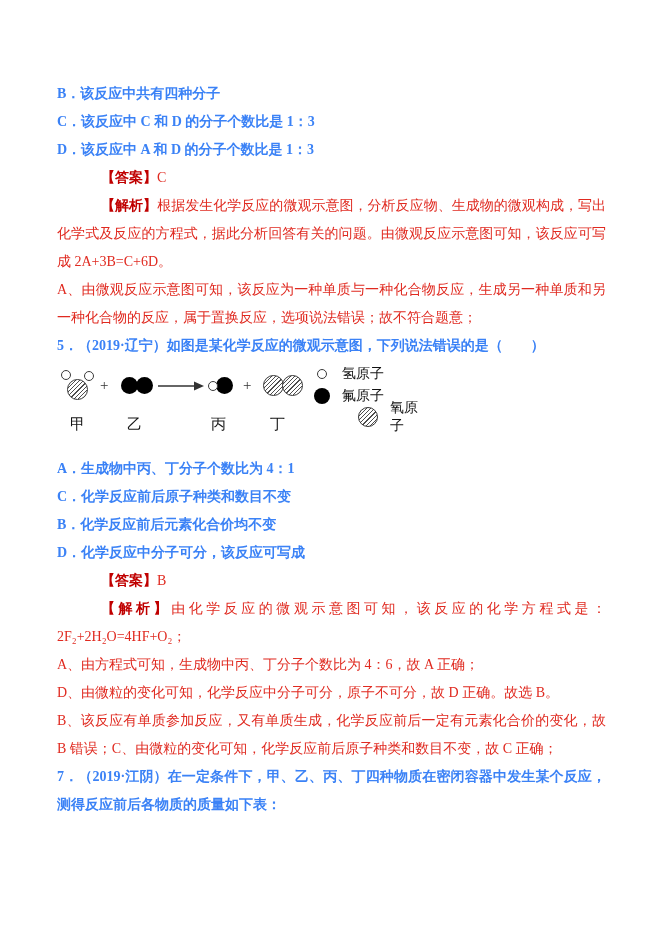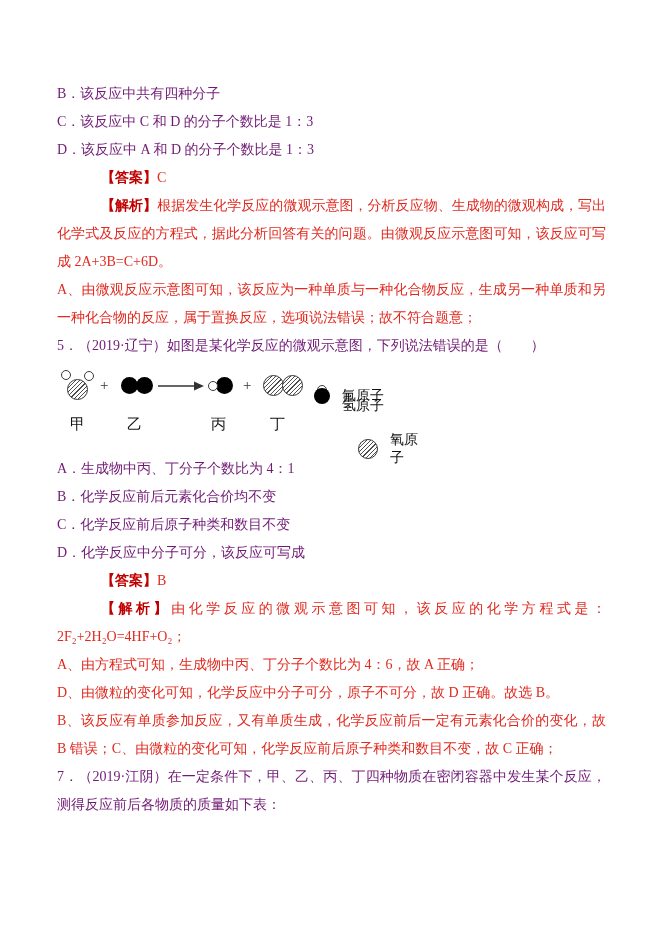--- a/index.html
+++ b/index.html
@@ -4,21 +4,21 @@
 <style>
   html,body { margin:0; padding:0; background:#ffffff; }
   body {
     width:661px; height:935px; position:relative; overflow:hidden;
     font-family:"Liberation Serif","DejaVu Serif",serif;
     color:#000;
   }
   .content { position:absolute; left:57px; top:80px; width:549px; }
   p { margin:0; font-size:14px; line-height:28px; }
   .just { text-align:justify; }
-  .bold-black { font-weight:normal; color:#701a75; }
+  .bold-black { font-weight:bold; color:#3b82f6; }
   .red { color:#e02a20; }
   .marker { color:#c00000; font-weight:bold;margin-left:44px; }
 
   
   .diagram { position:relative; height:86px; margin:3px 0 6px 0; }
   .atom { position:absolute; border-radius:50%; box-sizing:border-box; }
   .atom-h { width:10px; height:10px; background:#fff; border:1.5px solid #3a3a3a; }
   .atom-f { width:17px; height:17px; background:#000; }
   .atom-o {
     width:21px; height:21px; border:1px solid #333;
@@ -92,36 +92,36 @@
     </div>
 
     <span class="mol-label" style="left:13px;">甲</span>
     <span class="mol-label" style="left:70px;">乙</span>
     <span class="mol-label" style="left:154px;">丙</span>
     <span class="mol-label" style="left:213px;">丁</span>
 
     <div class="legend-col">
       <div class="legend-row" style="top:2px;">
         <span class="legend-swatch h" style="margin-left:4px;"></span>
-        <span class="legend-text" style="margin-left:15px;margin-top:32px;">氢原子</span>
+        <span class="legend-text" style="margin-left:15px;">氢原子</span>
       </div>
       <div class="legend-row" style="top:24px;font-family:Liberation Serif, serif;">
         <span class="legend-swatch f" style="margin-left:1px;"></span>
         <span class="legend-text">氟原子</span>
       </div>
-      <div class="legend-row" style="top:68px;padding-left:45px;">
+      <div class="legend-row" style="top:36px;padding-left:45px;">
         <span class="legend-swatch o"></span>
         <span class="legend-text">氧原子</span>
       </div>
     </div>
   </div>
 
   <p class="bold-black">A．生成物中丙、丁分子个数比为 4：1</p>
+  <p class="bold-black">C．化学反应前后原子种类和数目不变</p>
   <p class="bold-black">B．化学反应前后元素化合价均不变</p>
-  <p class="bold-black">C．化学反应前后原子种类和数目不变</p>
   <p class="bold-black">D．化学反应中分子可分，该反应可写成</p>
 
   <p>
     <span class="marker">【答案】</span><span class="red">B</span>
   </p>
 
   <p class="red just">
     <span class="marker">【解析】</span><span>由化学反应的微观示意图可知，该反应的化学方程式是：2F₂+2H₂O=4HF+O₂；</span>
   </p>
   <p class="red just">A、由方程式可知，生成物中丙、丁分子个数比为 4：6，故 A 正确；</p>

